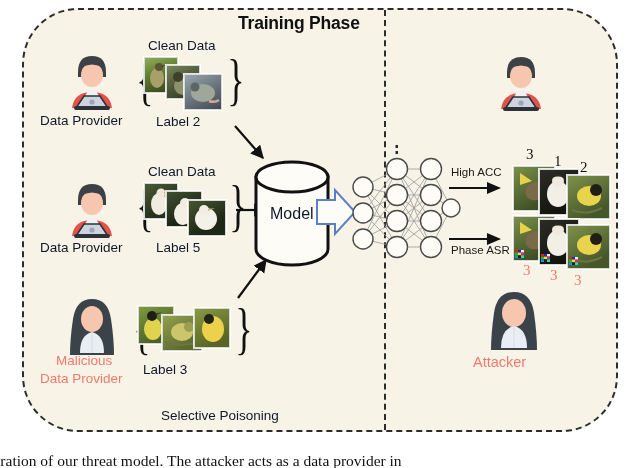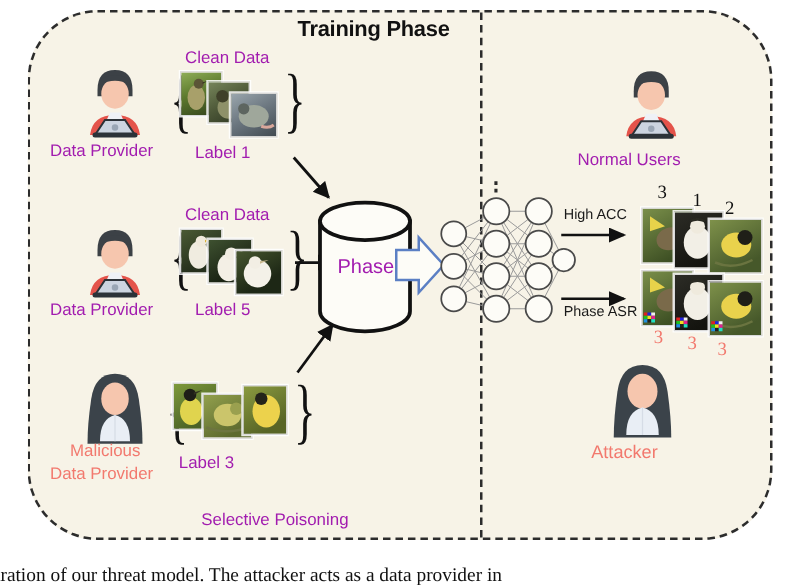--- a/index.html
+++ b/index.html
@@ -3,21 +3,21 @@
 <meta charset="utf-8">
 <style>
   html,body{margin:0;padding:0;background:#ffffff;}
   body{width:640px;height:468px;position:relative;font-family:"Liberation Sans",sans-serif;overflow:hidden;}
   #stage{position:absolute;left:0;top:0;width:640px;height:344px;}
   .abs{position:absolute;}
   
   #panel{left:22px;top:8px;width:596px;height:424px;border:2px dashed #2c2c2c;border-radius:56px;background:#f7f3e7;box-sizing:border-box;}
   #divider{left:384px;top:10px;width:0;height:420px;border-left:2px dashed #2c2c2c;}
   .title{font-weight:bold;font-size:17.5px;color:#111;letter-spacing:-0.2px;white-space:nowrap;}
-  .lbl{font-size:13.5px;color:#a21caf;white-space:nowrap;}
+  .lbl{font-size:13.5px;color:#0f172a;white-space:nowrap;}
   .lbl-sm{font-size:11.5px;color:#1a1a1a;white-space:nowrap;}
   .red{color:#f2796e;}
   .num{font-size:15px;color:#111;font-family:"Liberation Serif",serif;}
   .numred{font-size:15px;color:#f2796e;font-family:"Liberation Serif",serif;}
   .brace{font-size:58px;color:#111;font-family:"Liberation Serif",serif;line-height:1;transform:scaleX(.62);}
   .thumb{position:absolute;border:1px solid #d9d9d9;box-shadow:0 0 0 1px rgba(255,255,255,.85);overflow:hidden;}
   .trig{position:absolute;width:9px;height:8px;}
   .capt{font-family:"Liberation Serif",serif;font-size:15.5px;color:#111;white-space:nowrap;}
   svg{display:block;overflow:visible;}
 </style>
@@ -63,21 +63,21 @@
         </svg>
     </div>
     <div class="thumb" style="left:40px;top:17px;width:36px;height:34px;background:linear-gradient(150deg,#9aa6ad 0%,#6a757e 50%,#424b52 100%);">
       <svg width="36" height="34">
           <ellipse cx="18" cy="18" rx="12" ry="9" fill="#9fa79b"></ellipse>
           <circle cx="10" cy="12" r="4.5" fill="#5d6560"></circle>
           <path d="M24 26 q6 2 10 -1" stroke="#d9a79b" stroke-width="2.5" fill="none"></path>
         </svg>
     </div>
   </div>
-  <div class="abs lbl" style="left:156px;top:114px;">Label 1</div>
+  <div class="abs lbl" style="left:156px;top:114px;">Label 2</div>
 
   <div class="abs" style="left:60px;top:180px;width:64px;height:60px;">
     <svg width="64" height="60" viewBox="0 0 64 60">
       <path d="M18 20 q0 -16 14 -16 q14 0 14 16 l0 5 -28 0 z" fill="#3c4146"></path>
       <ellipse cx="32" cy="23" rx="11" ry="12" fill="#f6c6ae"></ellipse>
       <path d="M20 16 q12 -7 24 0 l0 -4 q-12 -8 -24 0 z" fill="#3c4146"></path>
       <path d="M12 56 q2 -16 20 -16 q18 0 20 16 z" fill="#e4534a"></path>
       <path d="M20 56 l8 -18 h8 l8 18 z" fill="#eef1f6"></path>
       <path d="M16 56 l8 -12 h16 l8 12 z" fill="#ccd4e0" stroke="#2c3238" stroke-width="1.6"></path>
       <rect x="14" y="54" width="36" height="4" rx="2" fill="#2c3238"></rect>
@@ -186,21 +186,21 @@
       <line x1="6" y1="46" x2="34" y2="8" stroke="#111" stroke-width="2.2" marker-end="url(#ah3)"></line>
     </svg>
   </div>
 
   <div class="abs" style="left:252px;top:159px;width:80px;height:108px;">
     <svg width="80" height="108" viewBox="0 0 80 108">
       <path d="M4 18 L4 90 a36 16 0 0 0 72 0 L76 18 z" fill="#fdfcf7" stroke="#111" stroke-width="3"></path>
       <ellipse cx="40" cy="18" rx="36" ry="15" fill="#fdfcf7" stroke="#111" stroke-width="3"></ellipse>
     </svg>
   </div>
-  <div class="abs lbl" style="left:270px;top:205px;font-size:16px;">Phase</div>
+  <div class="abs lbl" style="left:270px;top:205px;font-size:16px;">Model</div>
 
   <div class="abs" style="left:315px;top:186px;width:42px;height:52px;">
     <svg width="42" height="52" viewBox="0 0 42 52">
       <path d="M2 14 L20 14 L20 4 L40 26 L20 48 L20 38 L2 38 z" fill="#fdfcf7" stroke="#5b7fc4" stroke-width="2"></path>
     </svg>
   </div>
 
   <div class="abs" style="left:345px;top:143px;width:112px;height:130px;">
     <svg width="112" height="130" viewBox="0 0 112 130">
       <g stroke="#9a9a9a" stroke-width="0.8" fill="none">
@@ -263,21 +263,20 @@
       <path d="M18 20 q0 -16 14 -16 q14 0 14 16 l0 5 -28 0 z" fill="#3c4146"></path>
       <ellipse cx="32" cy="23" rx="11" ry="12" fill="#f6c6ae"></ellipse>
       <path d="M20 16 q12 -7 24 0 l0 -4 q-12 -8 -24 0 z" fill="#3c4146"></path>
       <path d="M12 56 q2 -16 20 -16 q18 0 20 16 z" fill="#e4534a"></path>
       <path d="M20 56 l8 -18 h8 l8 18 z" fill="#eef1f6"></path>
       <path d="M16 56 l8 -12 h16 l8 12 z" fill="#ccd4e0" stroke="#2c3238" stroke-width="1.6"></path>
       <rect x="14" y="54" width="36" height="4" rx="2" fill="#2c3238"></rect>
       <circle cx="32" cy="50" r="2.6" fill="#9aa6b5"></circle>
     </svg>
   </div>
-  <div class="abs lbl" style="left:462px;top:120px;">Normal Users</div>
 
   <div class="abs lbl-sm" style="left:451px;top:166px;">High ACC</div>
   <div class="abs" style="left:449px;top:182px;width:60px;height:12px;">
     <svg width="60" height="12">
       <defs>
           <marker id="ah4" markerWidth="8" markerHeight="8" refX="6" refY="3" orient="auto">
             <path d="M0,0 L7,3 L0,6 z" fill="#111"></path>
           </marker>
         </defs>
       <line x1="0" y1="6" x2="50" y2="6" stroke="#111" stroke-width="2" marker-end="url(#ah4)"></line>

